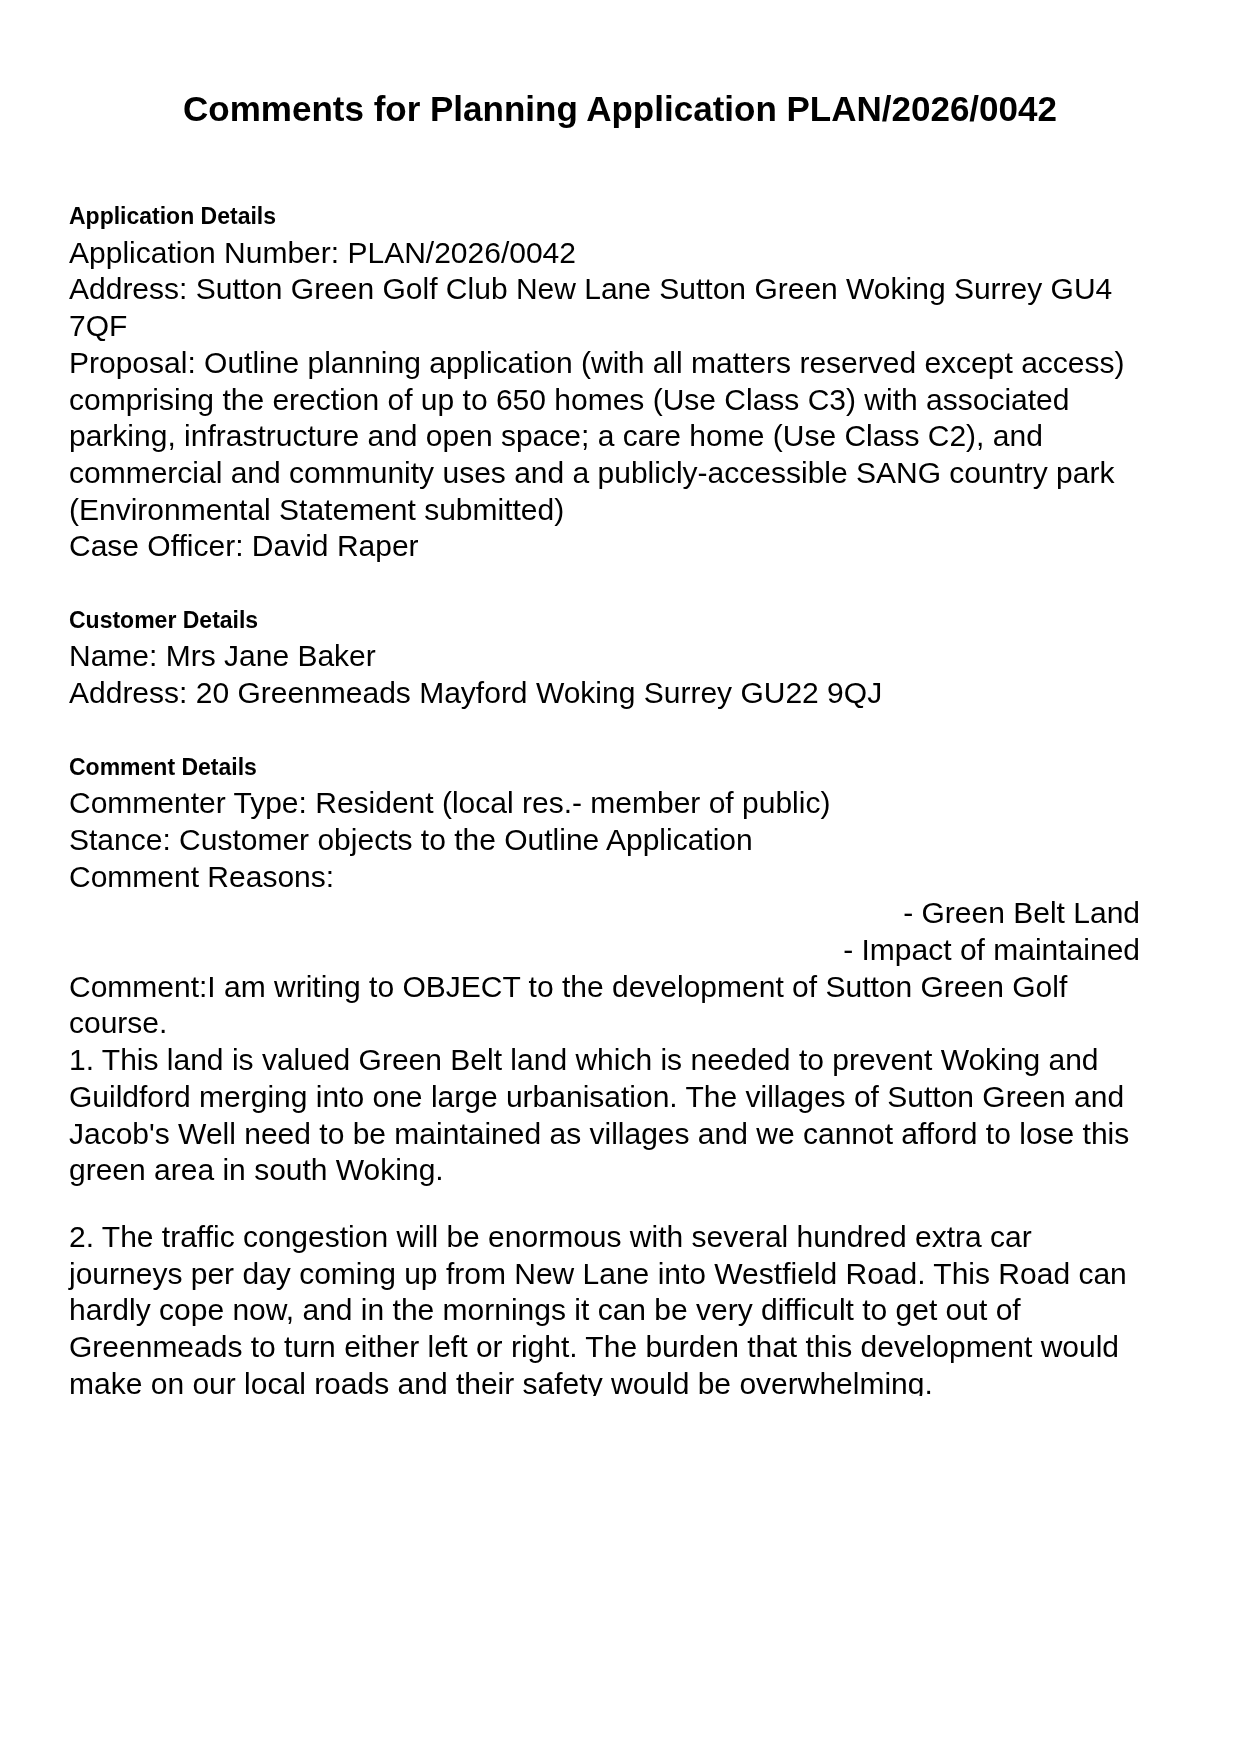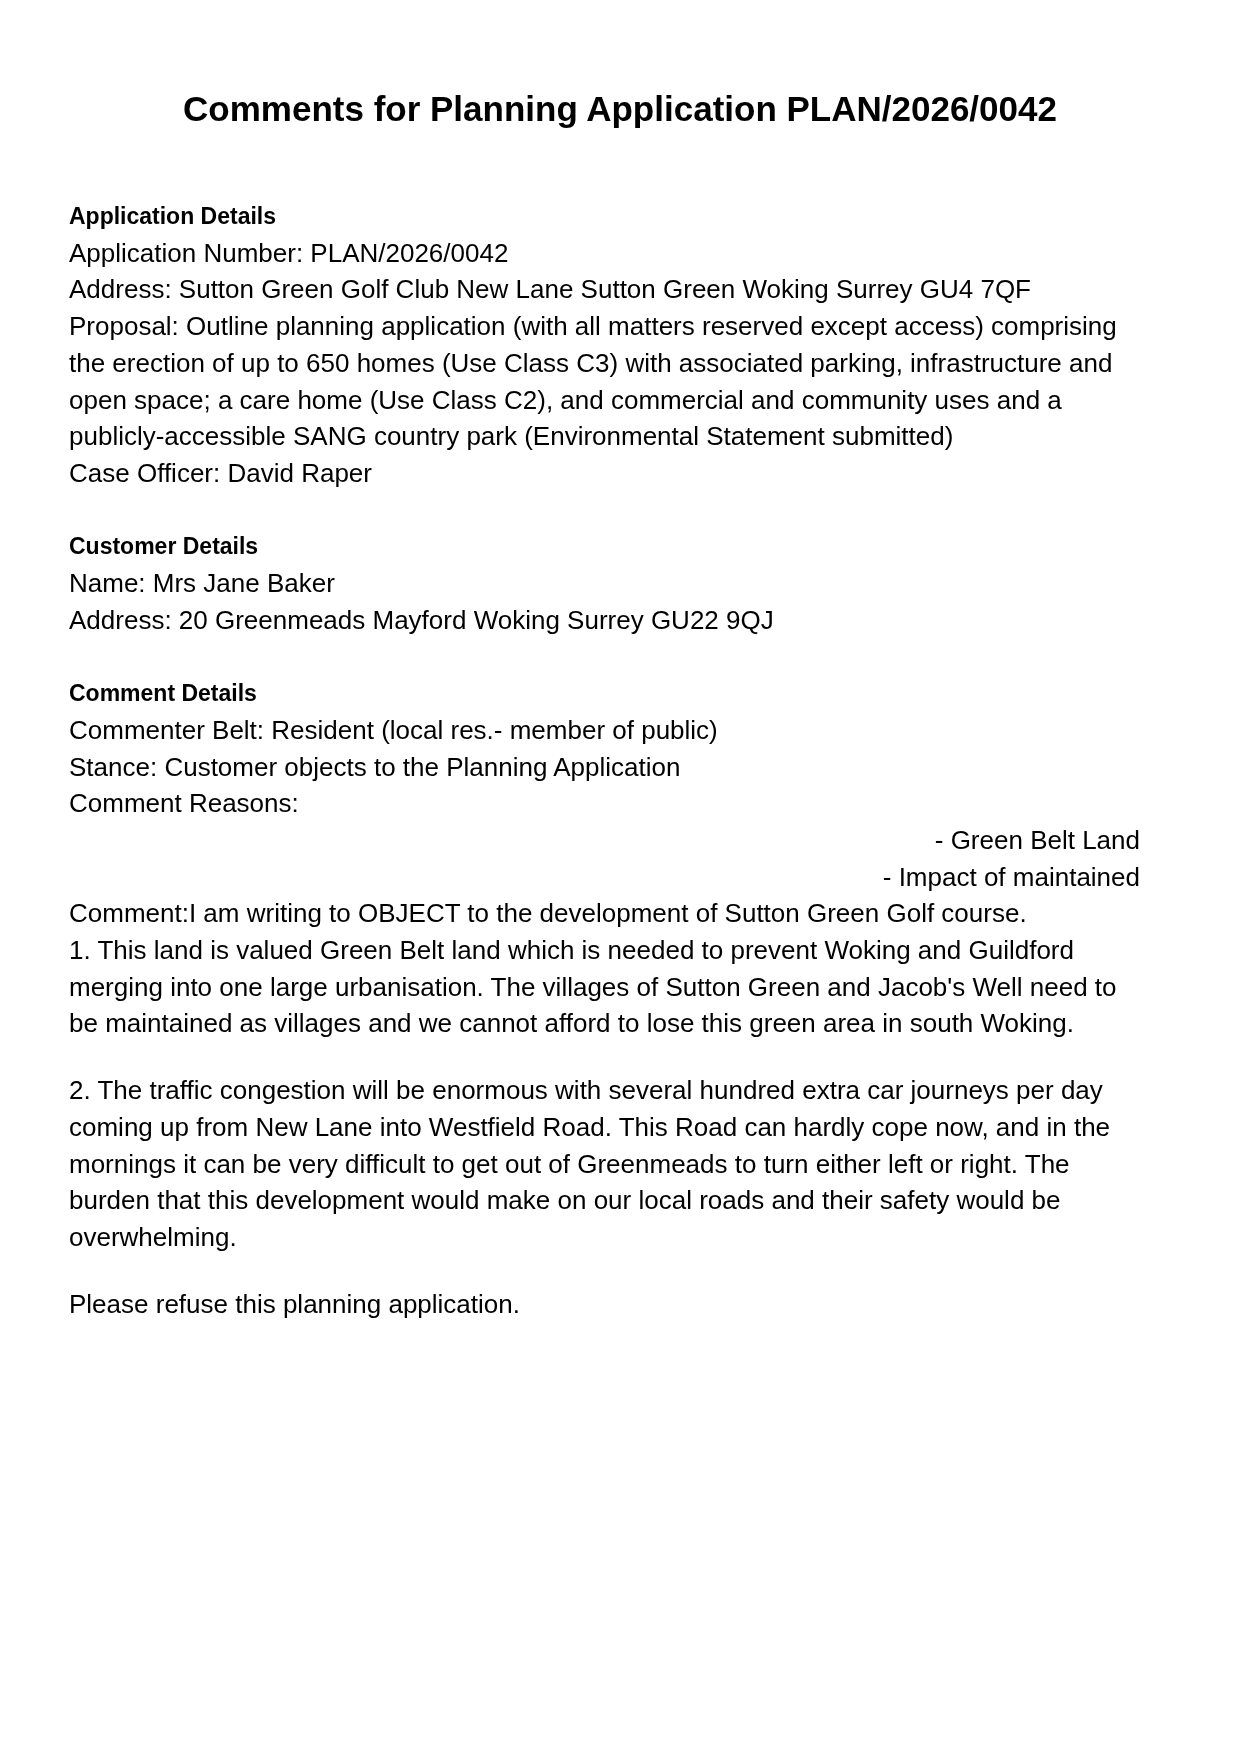--- a/index.html
+++ b/index.html
@@ -33,21 +33,21 @@
   .section-heading {
     font-size: 23px;
     font-weight: bold;
     line-height: 36.7px;
     margin: 36.7px 0 0 0;
   }
   .section-heading.first {
     margin-top: 68px;
   }
   .line {
-    font-size: 26px;
+    font-size: 30px;
     font-weight: normal;
     line-height: 36.7px;
     margin: 0;
   }
   .reason-item {
     padding-left: 12px;
     text-align: right;
   }
   .spaced {
     margin-top: 30px;
@@ -71,22 +71,22 @@
     </section>
 
     <section>
       <h2 class="section-heading">Customer Details</h2>
       <p class="line">Name: Mrs Jane Baker</p>
       <p class="line">Address: 20 Greenmeads Mayford Woking Surrey GU22 9QJ</p>
     </section>
 
     <section>
       <h2 class="section-heading">Comment Details</h2>
-      <p class="line">Commenter Belt: Resident (local res.- member of public)</p>
-      <p class="line">Stance: Customer objects to the Planning Application</p>
+      <p class="line">Commenter Type: Resident (local res.- member of public)</p>
+      <p class="line">Stance: Customer objects to the Outline Application</p>
       <p class="line">Comment Reasons:</p>
       <p class="line reason-item">- Green Belt Land</p>
       <p class="line reason-item">- Impact of maintained</p>
       <p class="line">Comment:I am writing to OBJECT to the development of Sutton Green Golf course.</p>
       <p class="line">1. This land is valued Green Belt land which is needed to prevent Woking and Guildford merging into one large urbanisation. The villages of Sutton Green and Jacob's Well need to be maintained as villages and we cannot afford to lose this green area in south Woking.</p>
       <p class="line spaced">2. The traffic congestion will be enormous with several hundred extra car journeys per day coming up from New Lane into Westfield Road. This Road can hardly cope now, and in the mornings it can be very difficult to get out of Greenmeads to turn either left or right. The burden that this development would make on our local roads and their safety would be overwhelming.</p>
       <p class="line spaced">Please refuse this planning application.</p>
     </section>
 
   </div>

